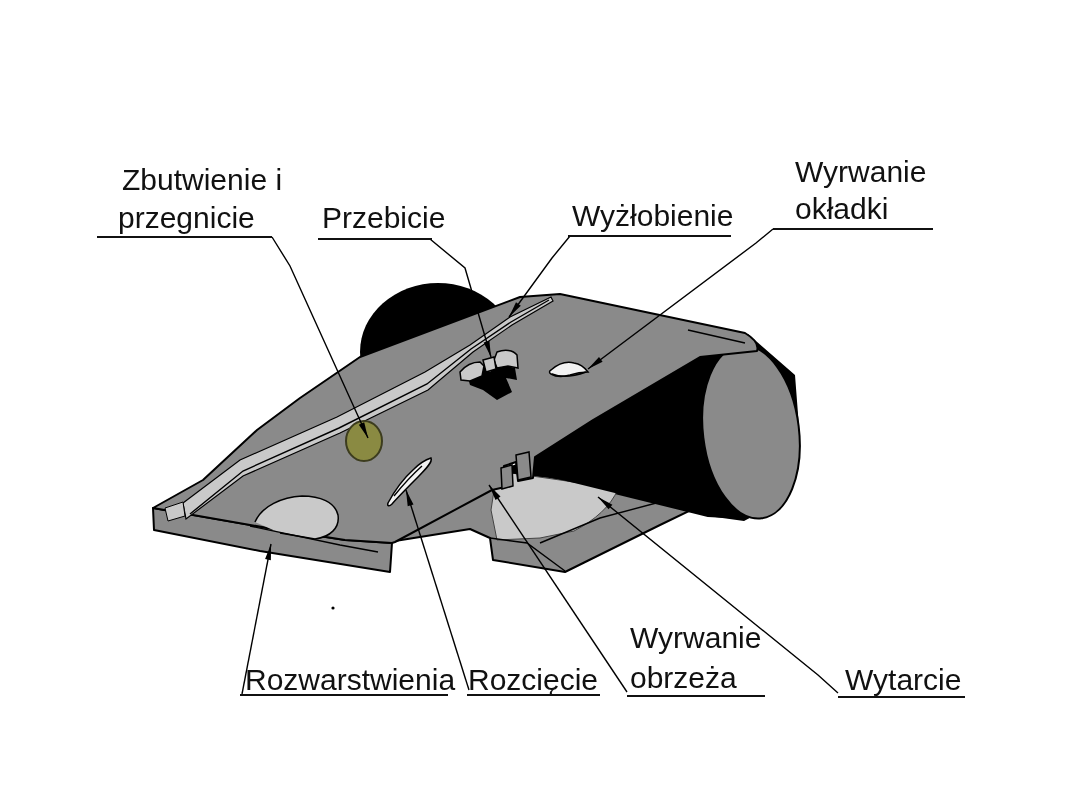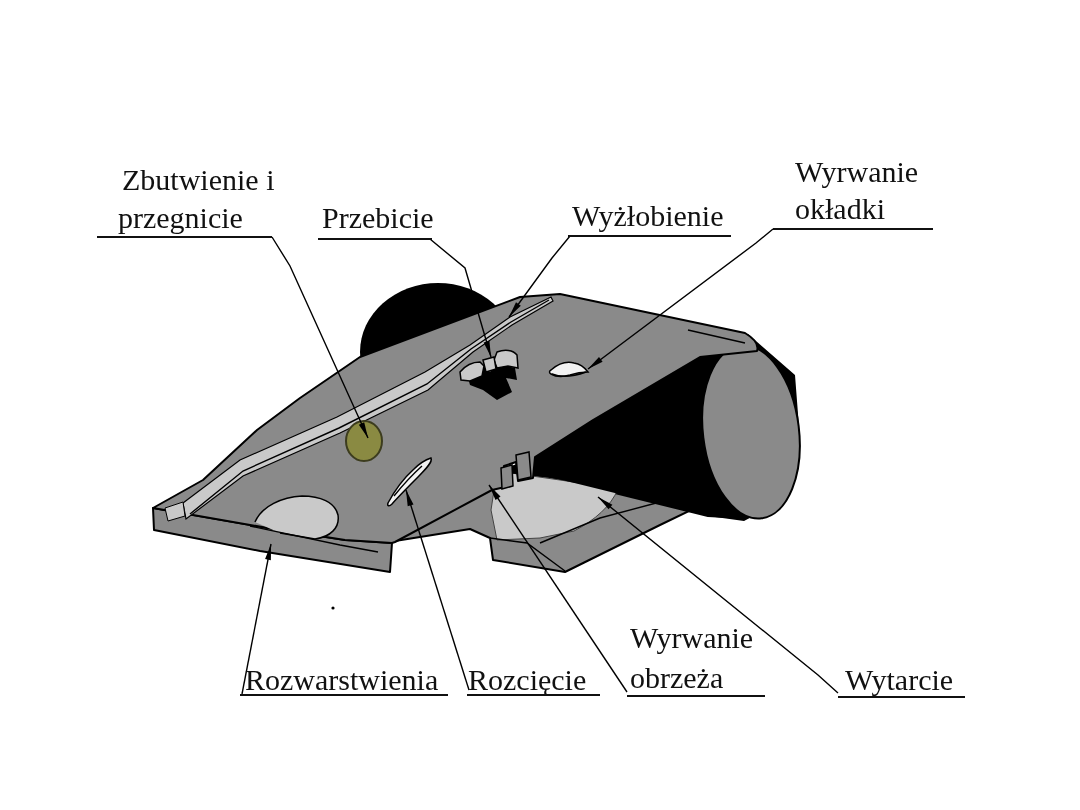--- a/index.html
+++ b/index.html
@@ -1,17 +1,17 @@
 <!DOCTYPE html>
 <html style="--background: #ffffff; --belt: #8a8a8a; --light_gray: #c9c9c9; --roller_black: #000000; --rot_spot: #8a8a42; --outline: #000000;"><head>
 <meta charset="utf-8">
 <style>
   html,body{margin:0;padding:0;background:#fff;}
   #stage{position:relative;width:1080px;height:810px;background:var(--background,#fff);overflow:hidden;
-         font-family:Liberation Serif, serif;}
+         font-family:Liberation Sans, sans-serif;}
   svg{display:block;}
   .outline{stroke:var(--outline,#000);stroke-width:2;stroke-linejoin:round;}
   .thin{stroke:var(--outline,#000);stroke-width:1.4;fill:none;}
   .belt-fill{fill:var(--belt,#8a8a8a);}
   .light-fill{fill:var(--light_gray,#c9c9c9);}
   .black-fill{fill:var(--roller_black,#000);}
   .rot-fill{fill:var(--rot_spot,#8a8a42);stroke:#3c3c1e;stroke-width:2;}
   .white-fill{fill:#f2f2f2;}
   .leader{stroke:var(--outline,#1a1a1a);stroke-width:1.4;fill:none;}
   .arrow{fill:var(--outline,#000);}

